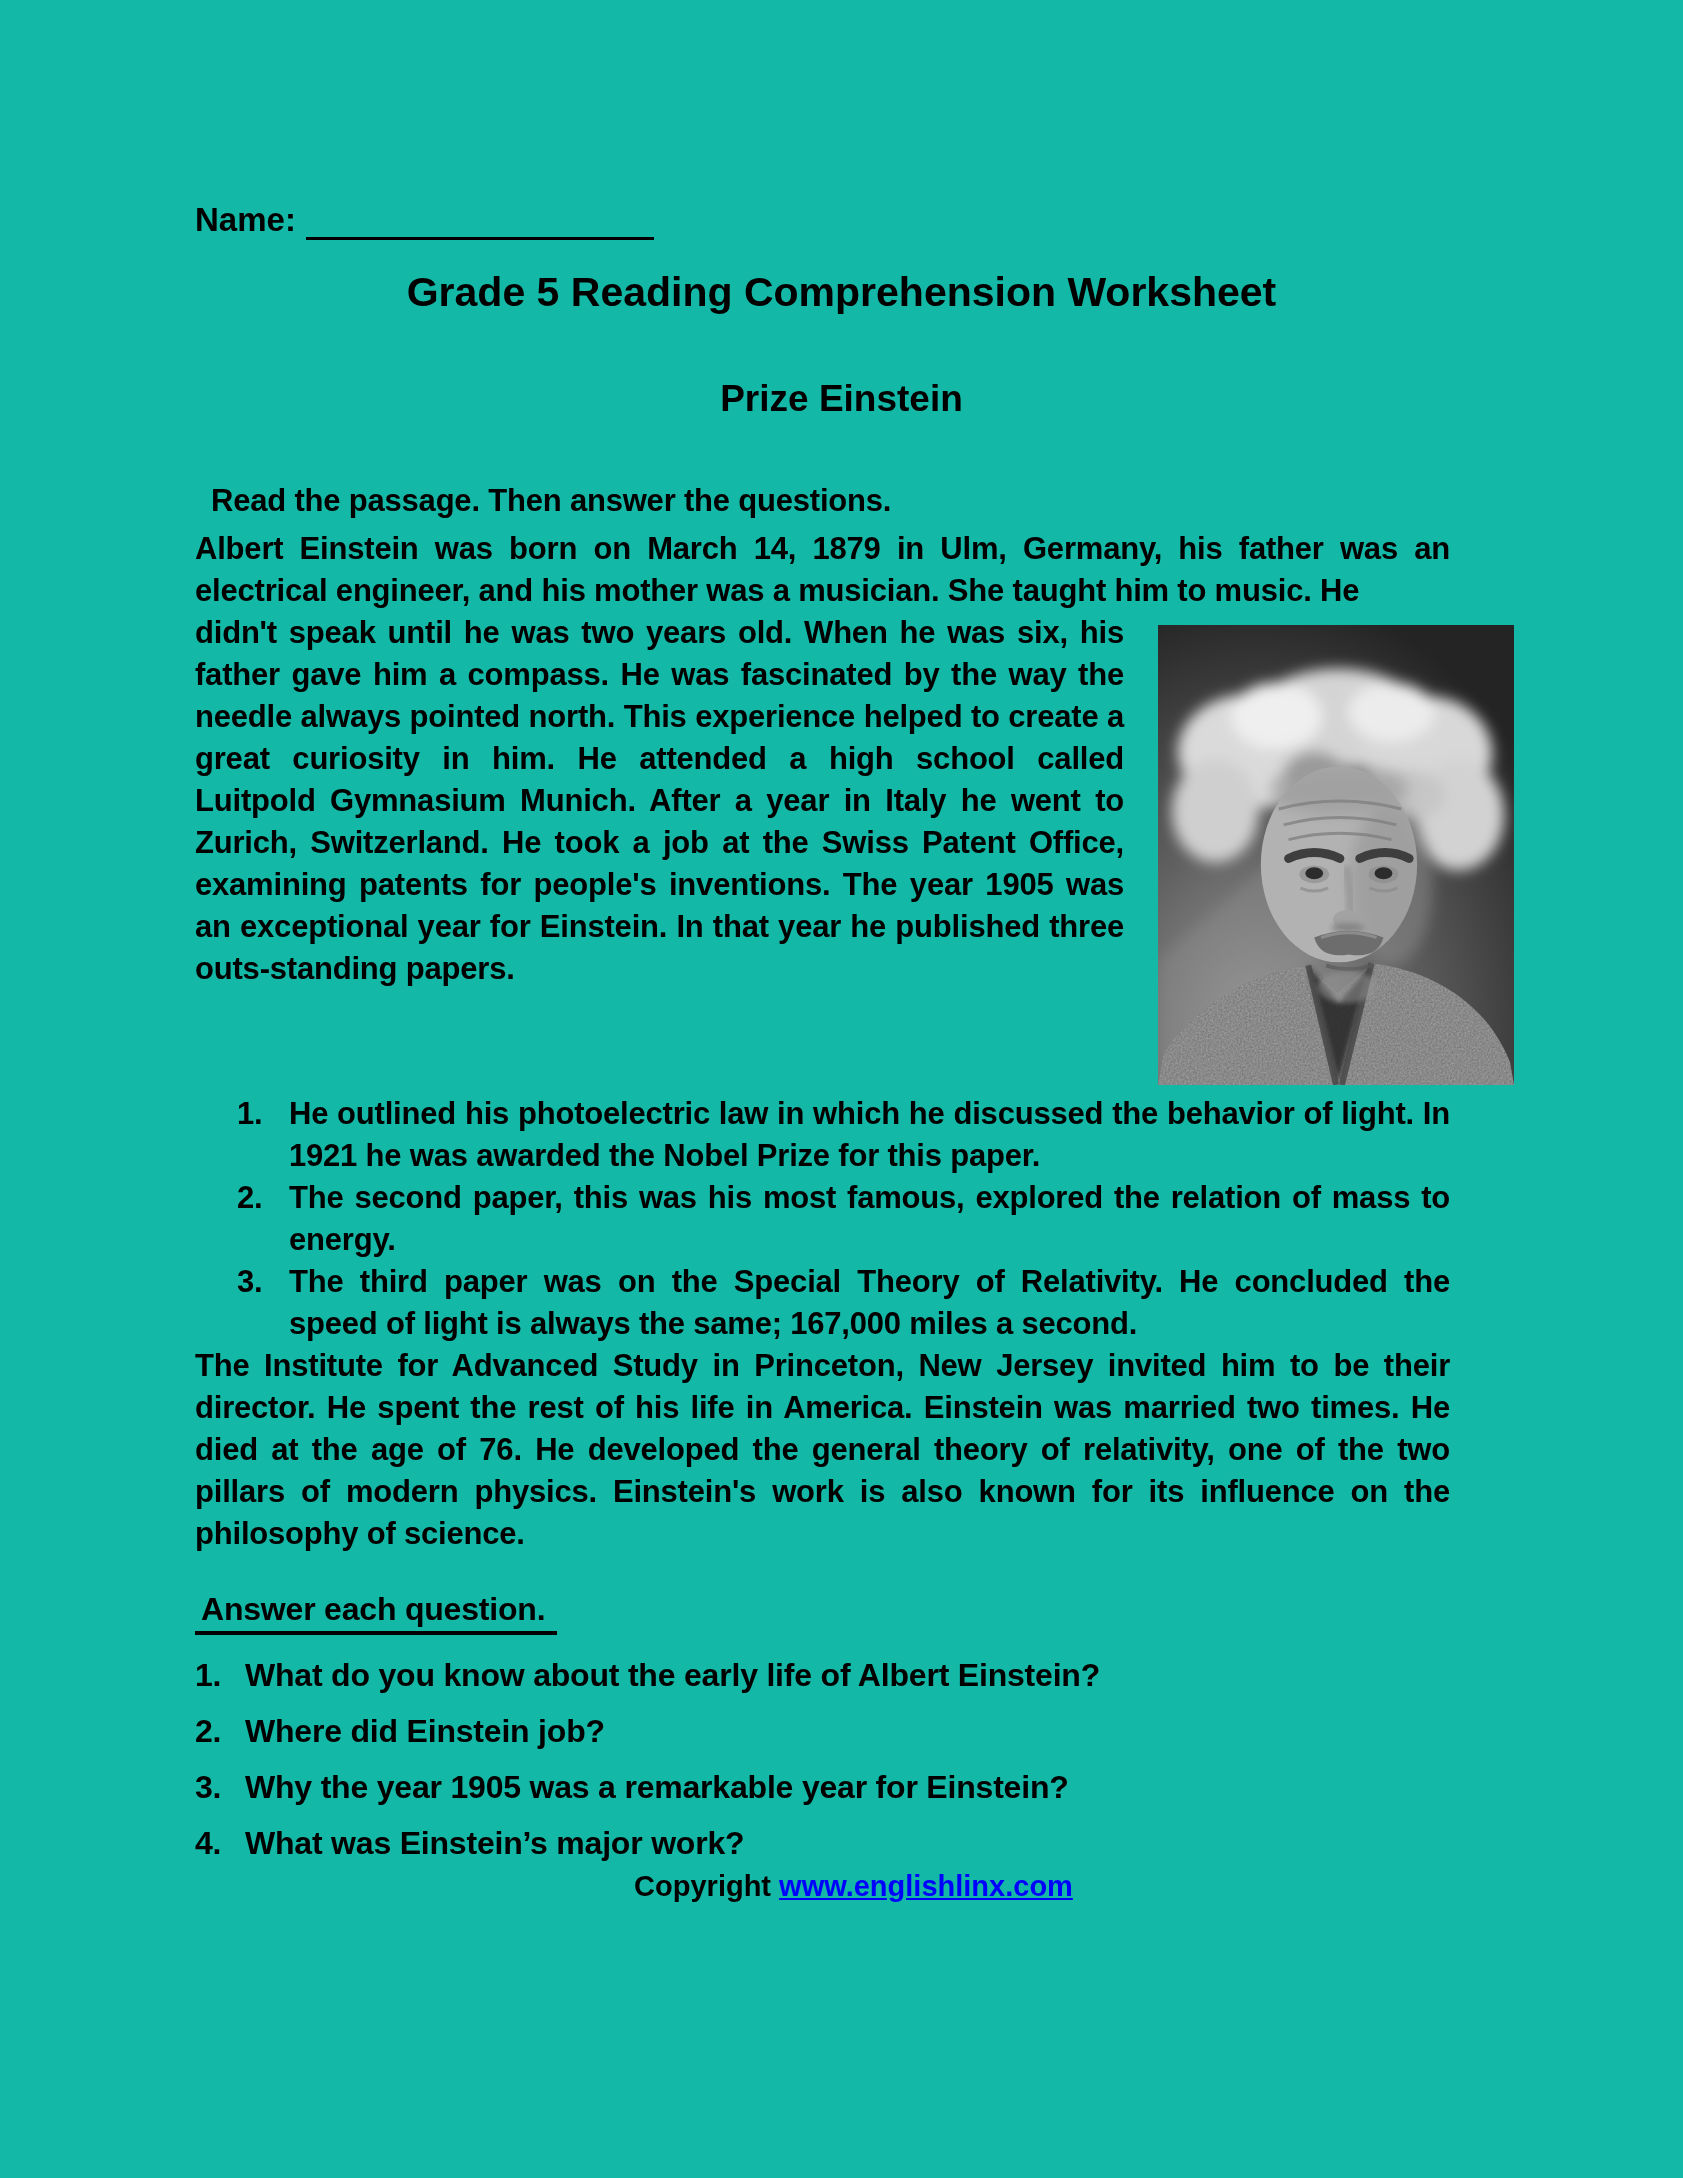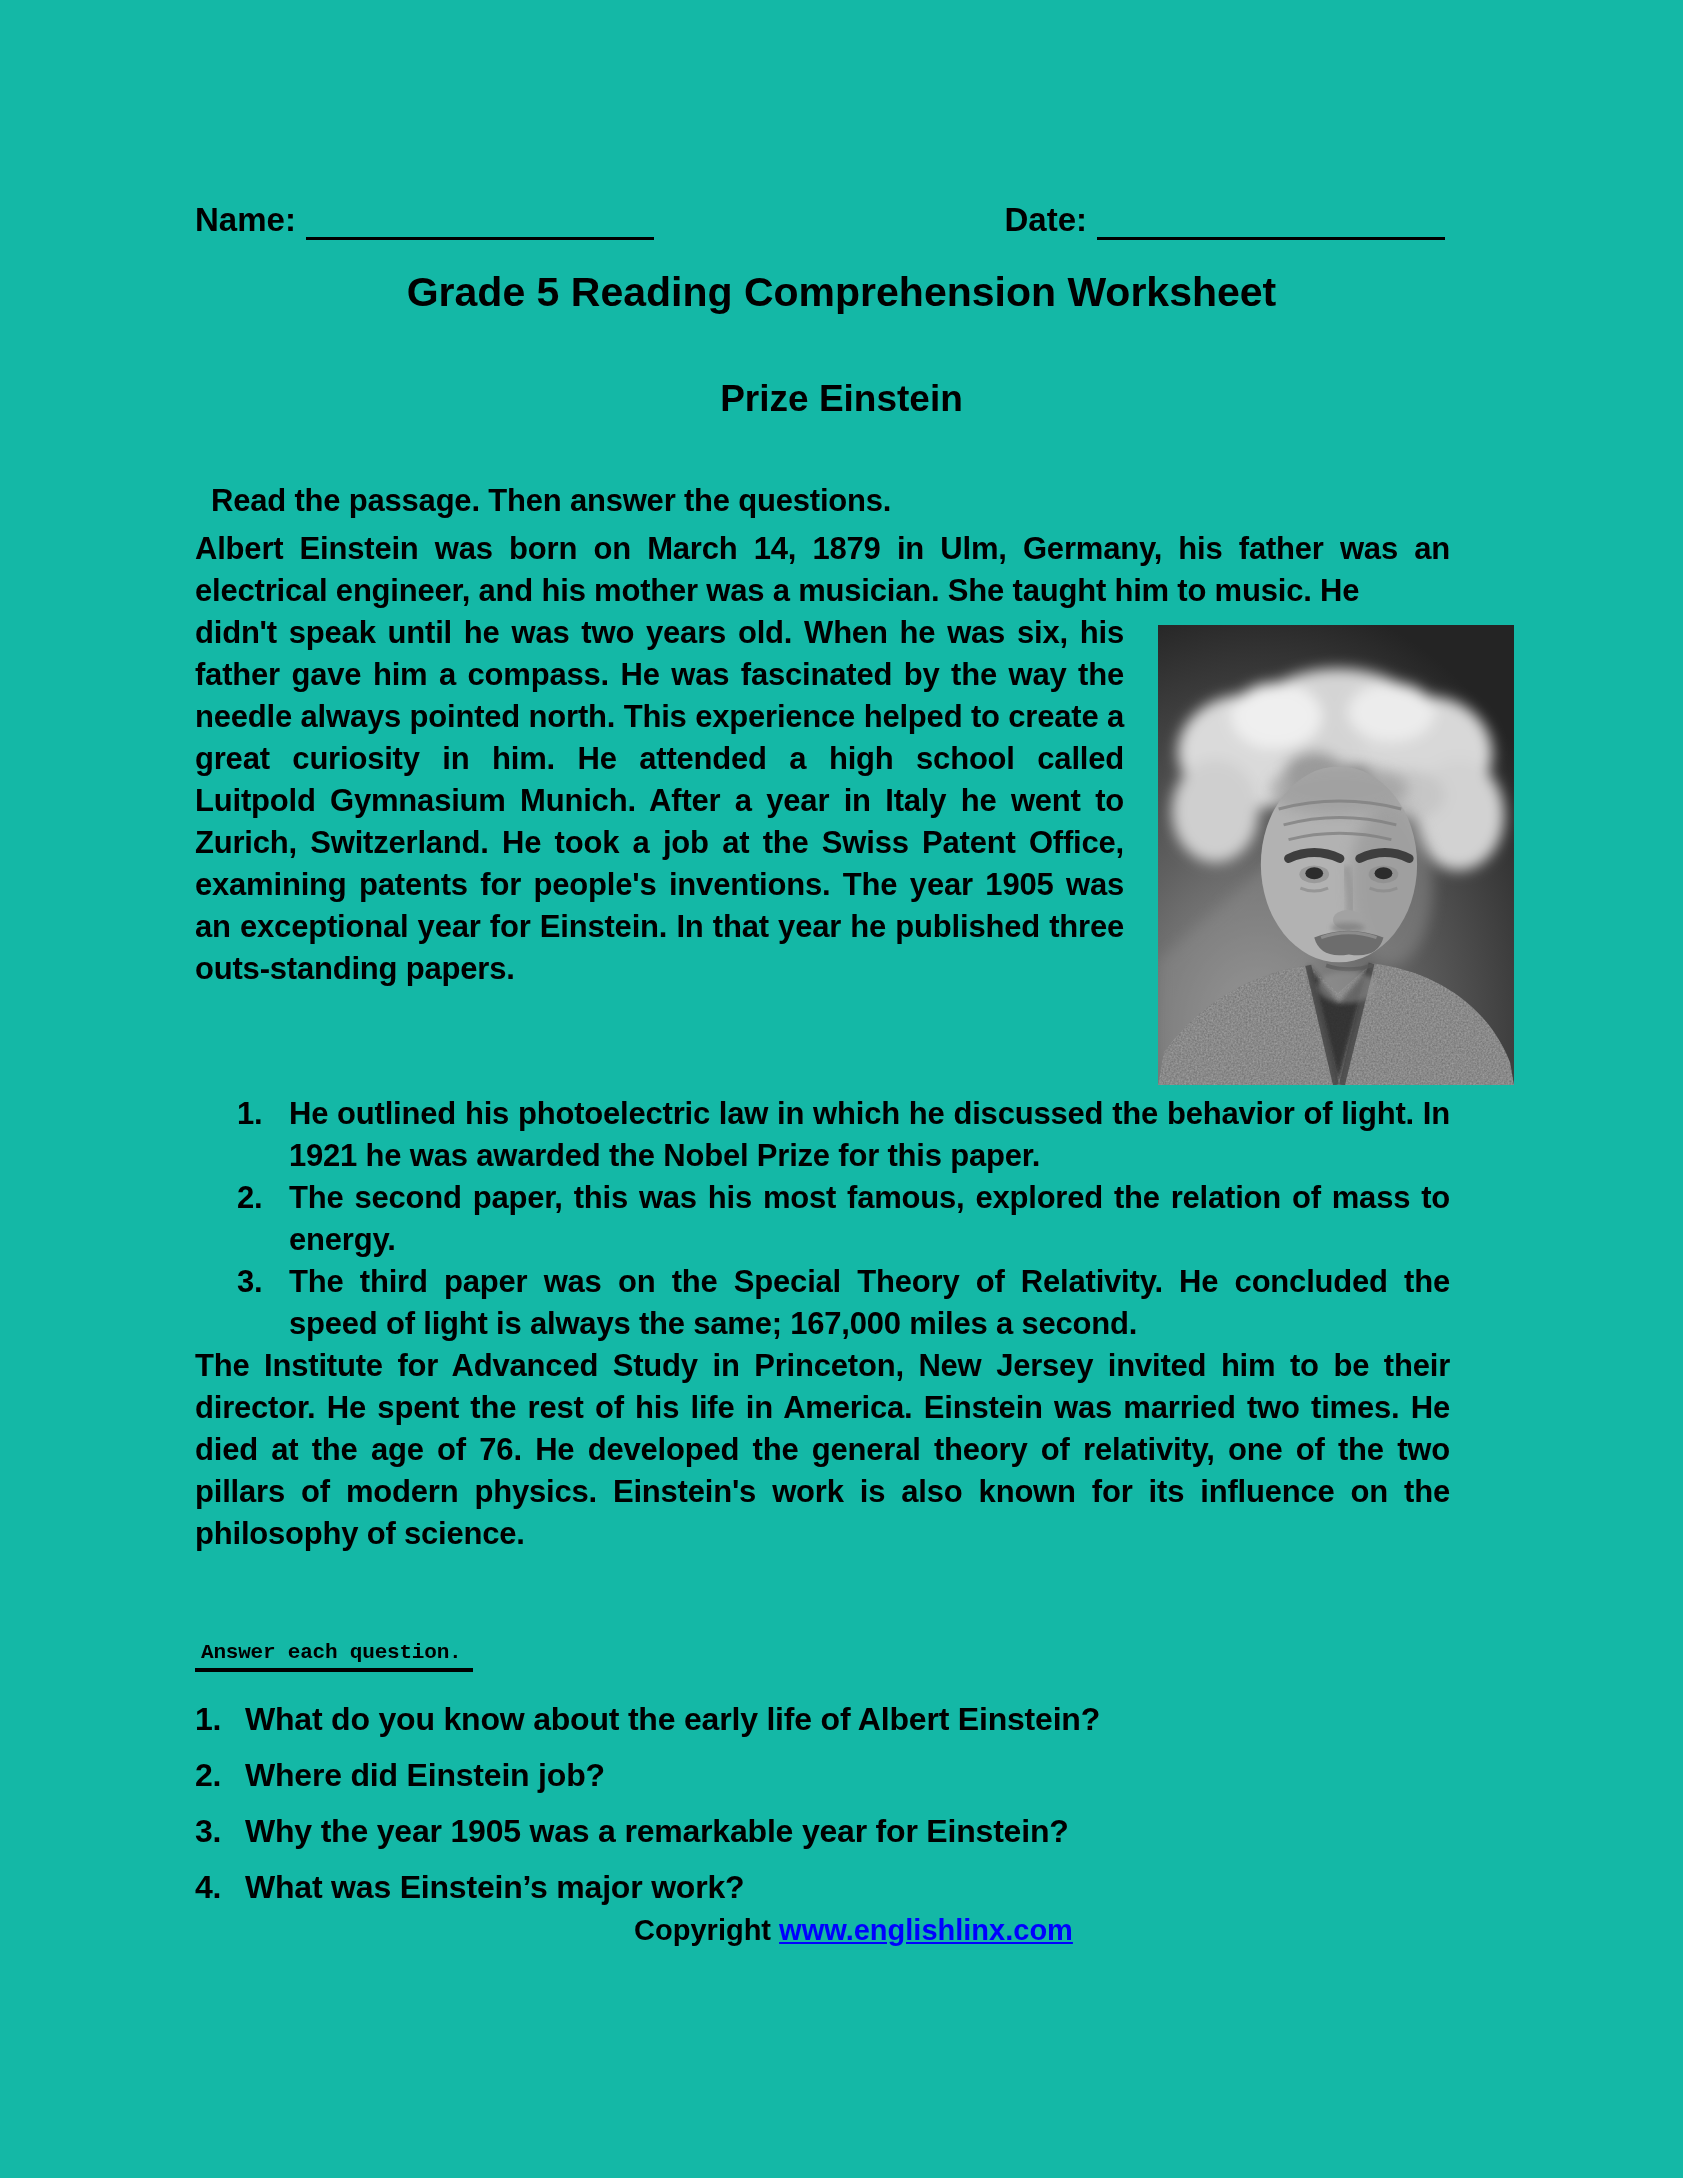--- a/index.html
+++ b/index.html
@@ -61,21 +61,21 @@
     margin: 13px -64px 8px 34px;
     background: #444;
   }
   .photo-float svg { display: block; width: 100%; height: 100%; }
   .papers { clear: both; margin: 0; padding-left: 42px; }
   .paper-item { display: flex; }
   .paper-num  { flex: 0 0 52px; }
   .paper-text { flex: 1; text-align: justify; }
   .conclusion { margin: 0; text-align: justify; }
   
-  .answer-heading { margin: 77px 0 0; font-size: 21px; font-family: Liberation Mono, monospace; }
+  .answer-heading { margin: 33px 0 0; font-size: 32px; }
   .answer-heading .underlined {
     border-bottom: 4px solid #000;
     padding: 0 12px 4px 6px;
   }
   .questions { margin-top: 24px; font-size: 32px; }
   .question-item { display: flex; margin-top: 14px; line-height: 42px; }
   .q-num { flex: 0 0 50px; }
   .q-text { flex: 1; }
   
   .footer {
@@ -88,24 +88,20 @@
   .footer a { text-decoration: underline; }
 </style>
 </head>
 <body>
 
 <div class="page">
 
   <div class="header-row">
     <div class="fill-group">
       <span>Name:</span>
-      <span class="blank-line"></span>
-    </div>
-    <div class="fill-group">
-      <span>Date:</span>
       <span class="blank-line"></span>
     </div>
   </div>
 
   <div class="title">Grade 5 Reading Comprehension Worksheet</div>
   <div class="subtitle">Prize Einstein</div>
 
   <div class="content">
     <p class="instructions">Read the passage. Then answer the questions.</p>
 

